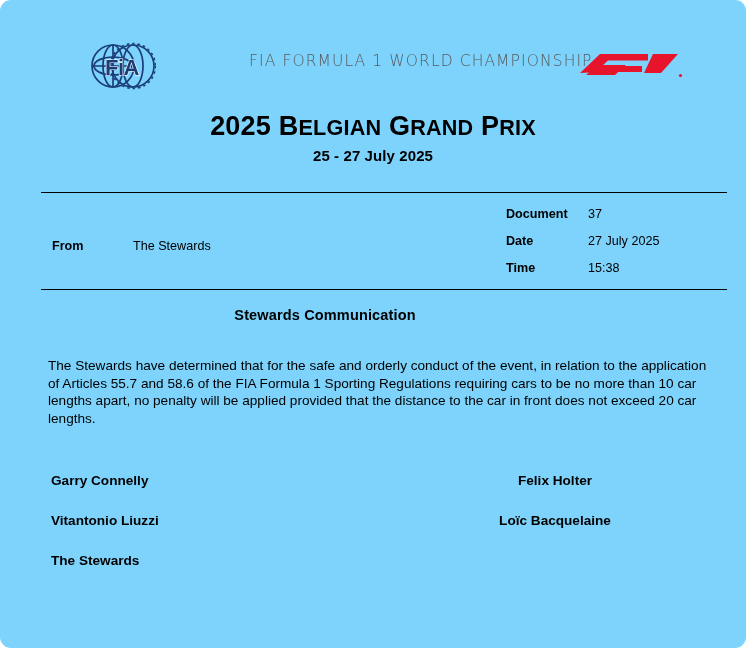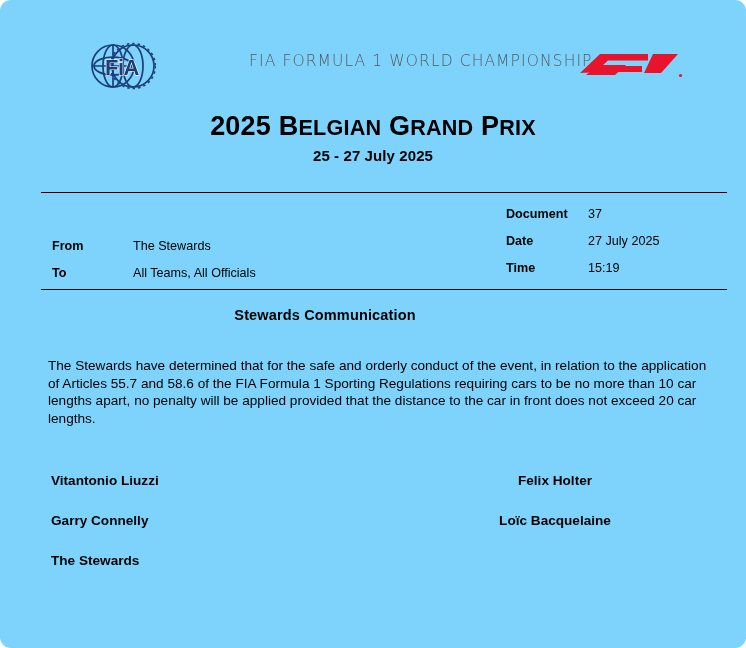--- a/index.html
+++ b/index.html
@@ -224,46 +224,43 @@
 
   <div class="rule rule-top"></div>
   <div class="rule rule-mid"></div>
 
   <div class="meta">
 
     <div class="meta-col-left">
       <div class="meta-row">
         <span class="meta-label">From</span><span class="meta-value">The Stewards</span>
       </div>
-      <div class="meta-row">
-        <span class="meta-label">To</span><span class="meta-value">All Teams, All Officials</span>
-      </div>
     </div>
 
     <div class="meta-col-right">
       <div class="meta-row">
         <span class="meta-label">Document</span><span class="meta-value">37</span>
       </div>
       <div class="meta-row">
         <span class="meta-label">Date</span><span class="meta-value">27 July 2025</span>
       </div>
       <div class="meta-row">
-        <span class="meta-label">Time</span><span class="meta-value">15:19</span>
+        <span class="meta-label">Time</span><span class="meta-value">15:38</span>
       </div>
     </div>
   </div>
 
   <div class="section-heading">Stewards Communication</div>
 
   <div class="body-text">The Stewards have determined that for the safe and orderly conduct of the event, in relation to the application of Articles 55.7 and 58.6 of the FIA Formula 1 Sporting Regulations requiring cars to be no more than 10 car lengths apart, no penalty will be applied provided that the distance to the car in front does not exceed 20 car lengths.</div>
 
   <div class="signatures">
     <div class="sig-col-left">
+      <div class="sig-name">Garry Connelly</div>
       <div class="sig-name">Vitantonio Liuzzi</div>
-      <div class="sig-name">Garry Connelly</div>
       <div class="sig-name">The Stewards</div>
     </div>
     <div class="sig-col-right">
       <div class="sig-name">Felix Holter</div>
       <div class="sig-name">Loïc Bacquelaine</div>
       <div class="sig-name empty"></div>
     </div>
   </div>
 
 </div>

